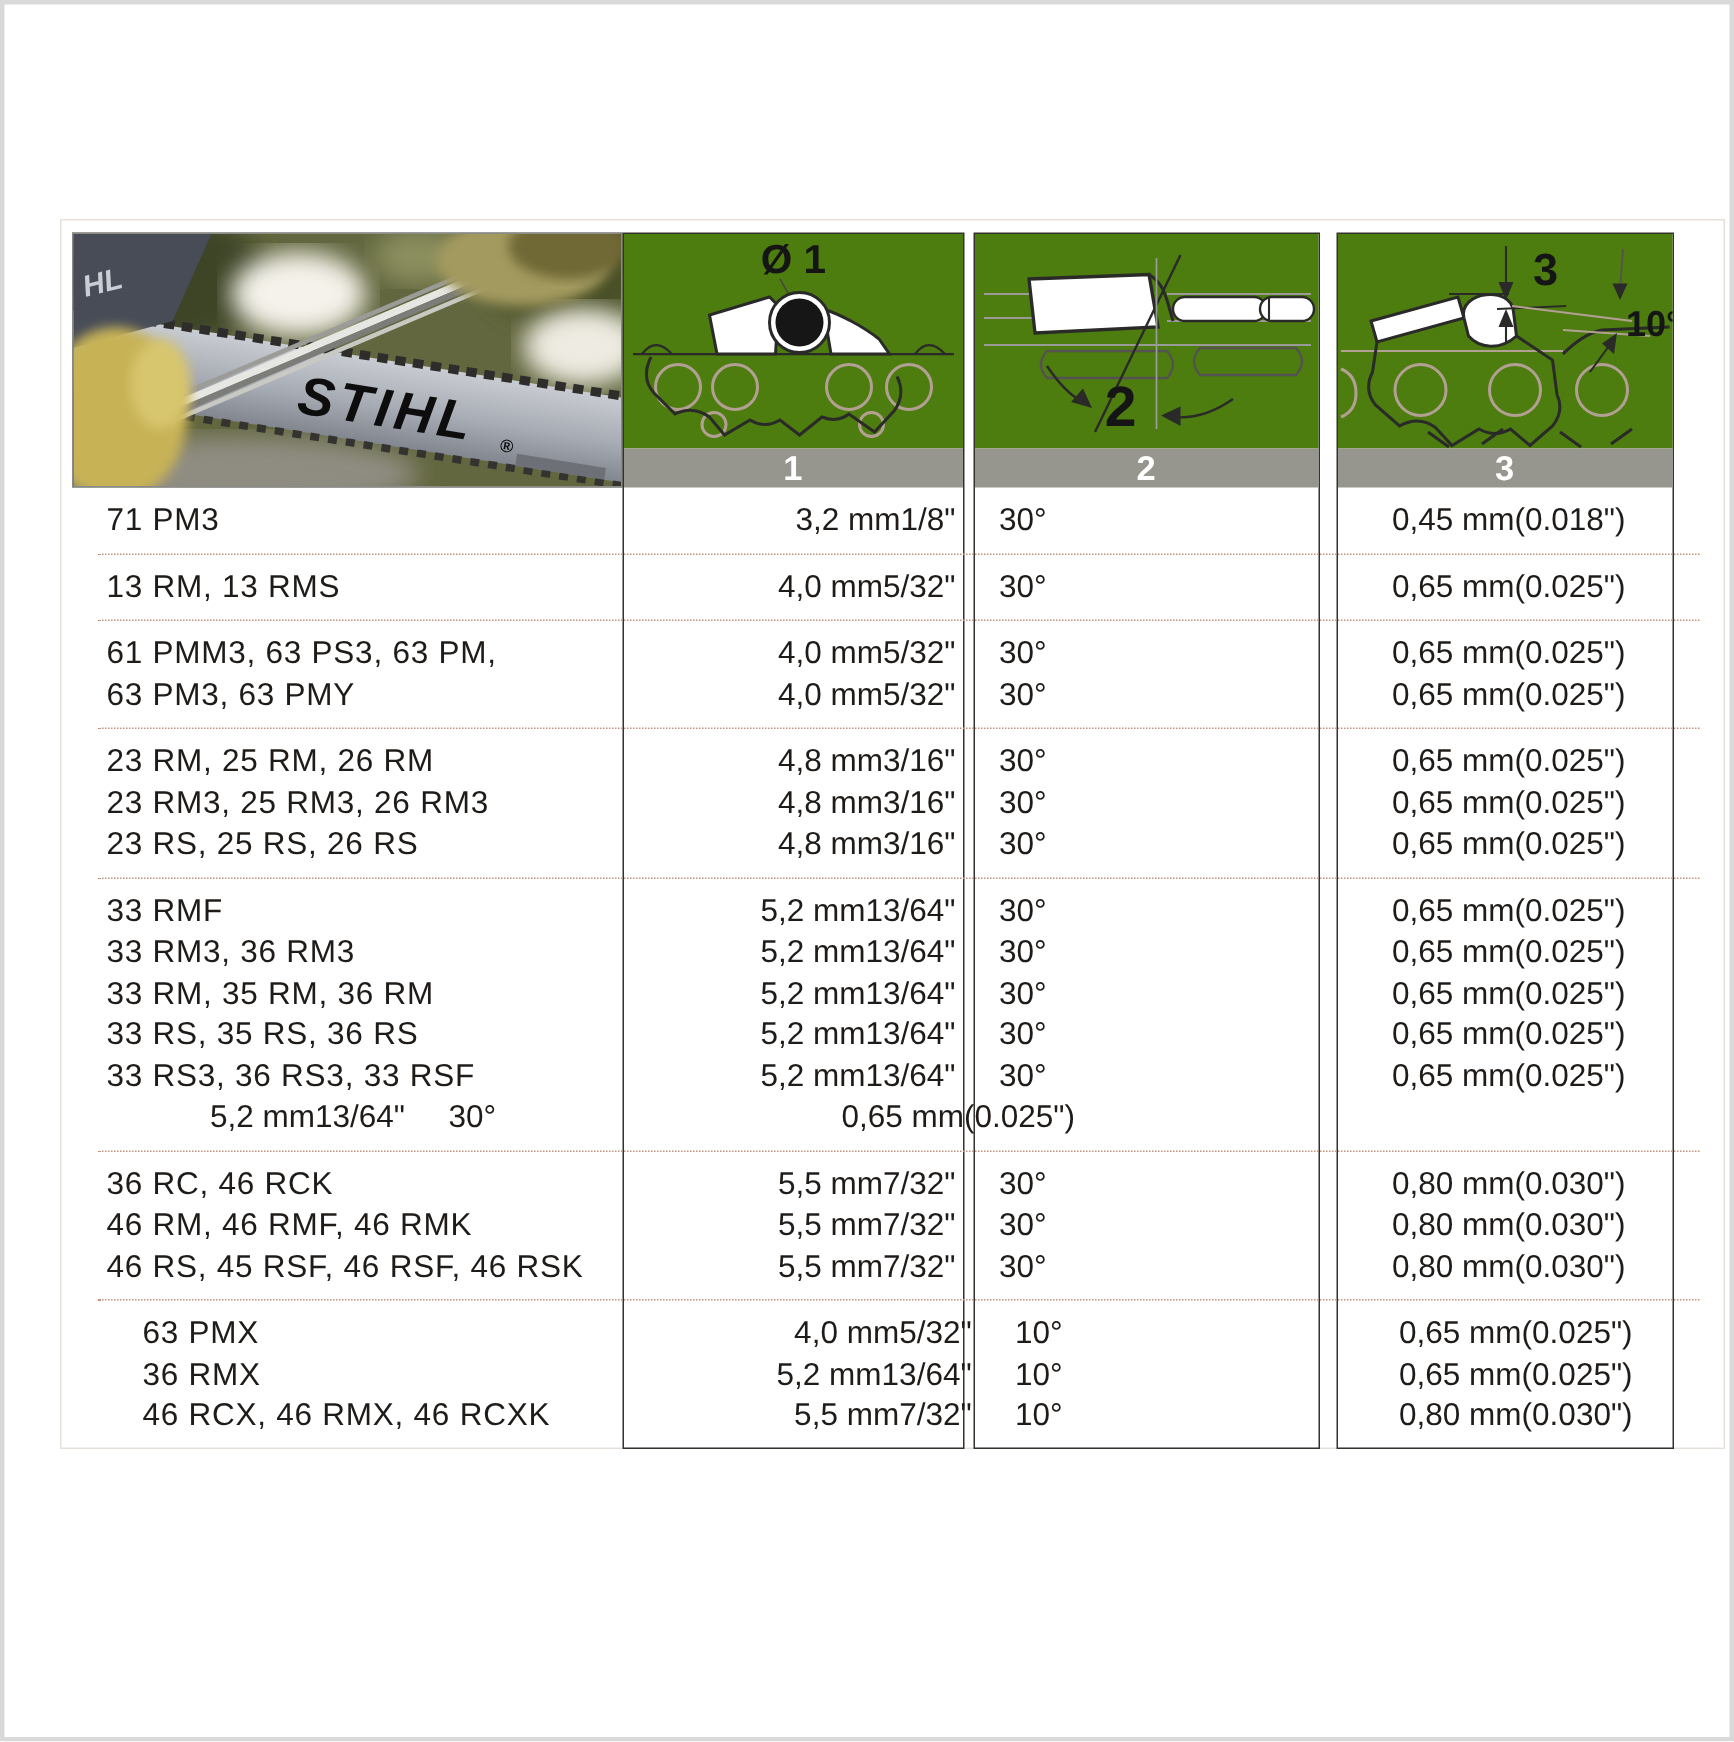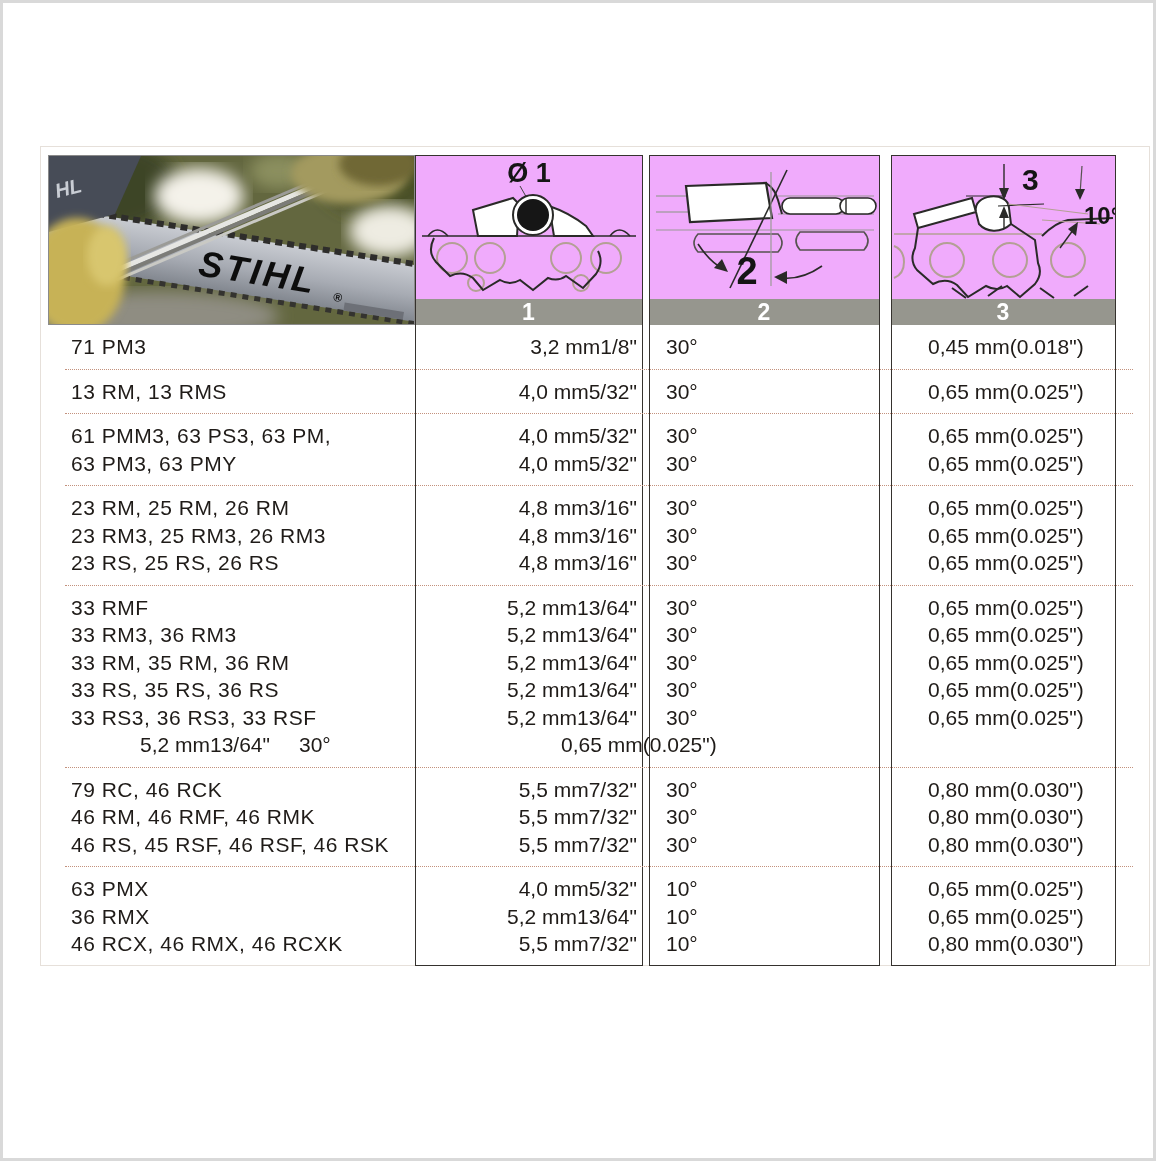--- a/index.html
+++ b/index.html
@@ -16,35 +16,35 @@
   .photo-box{
     position:absolute;left:45px;top:152px;width:367px;height:170px;
     border:1px solid #8a8a8a;box-sizing:border-box;overflow:hidden;background:#5d6140;
   }
   .photo-box svg{display:block;}
   
   .colbox{
     position:absolute;top:152px;border:1px solid #35322e;box-sizing:border-box;
     height:811px;background:transparent;
   }
-  .colbox .diagram{height:143px;background:#f0abfc;}
+  .colbox .diagram{height:143px;background:#4d7c0f;}
   .colbox .diagram svg{display:block;}
   .colbox .band{
     height:26px;background:#96968e;color:#ffffff;font-weight:bold;
     font-size:23px;line-height:26px;text-align:center;letter-spacing:1px;
   }
   #col-file {left:412px;width:228px;}
   #col-angle{left:646px;width:231px;}
   #col-depth{left:888px;width:225px;}
   
   .data-area{
     position:absolute;left:62px;top:322px;width:1068px;height:640px;
   }
   .group{padding:8px 0;border-bottom:1px dotted #c3917d;}
-  .group:last-child{border-bottom:none;}
+  .group:last-child{border-bottom:none;margin-left:24px;}
   .row{display:flex;height:27.5px;line-height:27.5px;font-size:21px;}
   .cell{box-sizing:border-box;white-space:nowrap;}
   .cell.name {width:367px;padding-left:6px;letter-spacing:0.5px;}
   .cell.file {width:228px;display:flex;justify-content:flex-end;padding:0 23px;}
   .gap1{width:6px;}
   .cell.angle{width:231px;text-align:left;}
   .gap2{width:11px;}
   .cell.depth{width:225px;display:flex;justify-content:flex-start;padding:0 13px 0 20px;}
   text{font-family:"Liberation Sans",sans-serif;}
 </style>
@@ -403,21 +403,21 @@
     <div class="cell angle">30°</div>
     <div class="gap2"></div>
     <div class="cell depth">
       <span>0,65 mm</span>
       <span>(0.025")</span>
     </div>
   </div>
 </div>
       <div class="group">
   <div class="row">
-    <div class="cell name">79 RC, 46 RCK</div>
+    <div class="cell name">36 RC, 46 RCK</div>
     <div class="cell file">
       <span>5,5 mm</span>
       <span>7/32"</span>
     </div>
     <div class="gap1"></div>
     <div class="cell angle">30°</div>
     <div class="gap2"></div>
     <div class="cell depth">
       <span>0,80 mm</span>
       <span>(0.030")</span>

